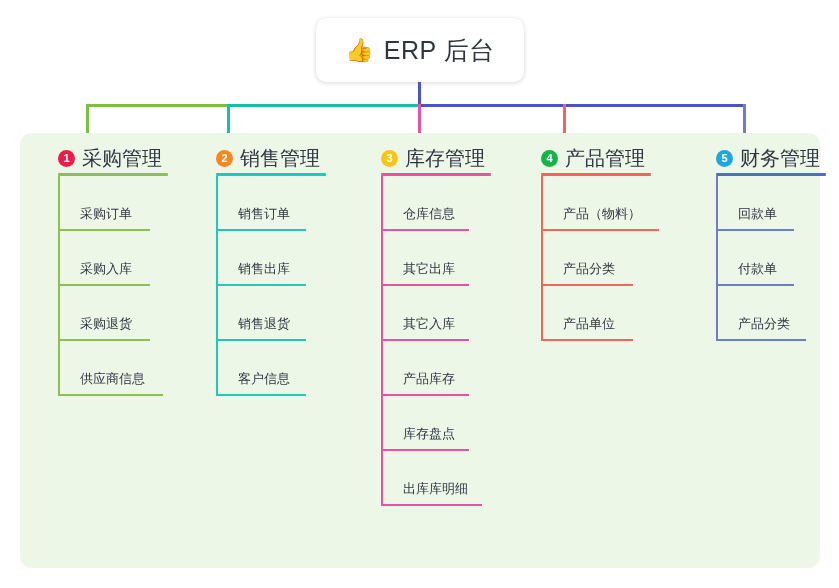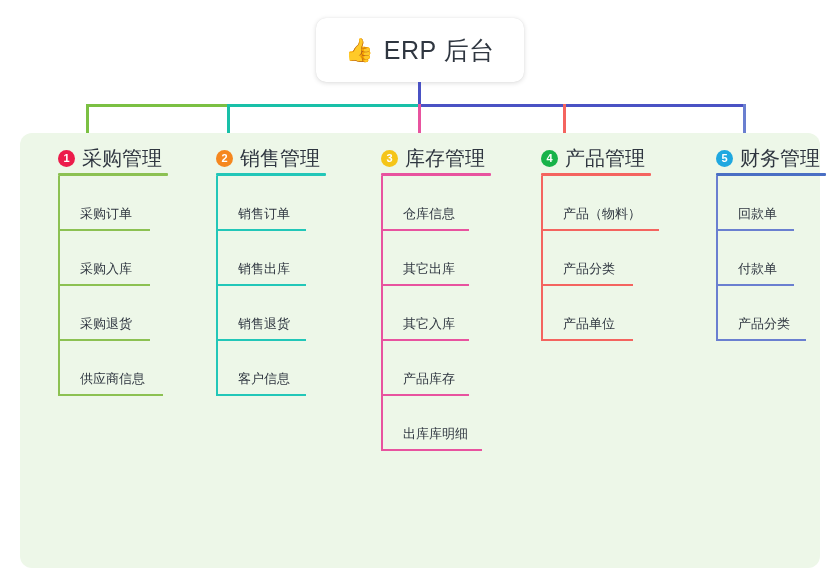--- a/index.html
+++ b/index.html
@@ -183,20 +183,25 @@
           <span class="item-label">其它入库</span>
           <span class="item-rule" style="width:88px; background:#e8539f;"></span>
         </div>
         <div class="item">
           <span class="item-spine" style="background:#e8539f;"></span>
           <span class="item-label">产品库存</span>
           <span class="item-rule" style="width:88px; background:#e8539f;"></span>
         </div>
         <div class="item">
           <span class="item-spine" style="background:#e8539f;"></span>
+          <span class="item-label">库存盘点</span>
+          <span class="item-rule" style="width:88px; background:#e8539f;"></span>
+        </div>
+        <div class="item">
+          <span class="item-spine" style="background:#e8539f;"></span>
           <span class="item-label">出库库明细</span>
           <span class="item-rule" style="width:101px; background:#e8539f;"></span>
         </div>
       </div>
     </div>
 
     <div class="col" style="left:505px; top:10px; width:170px;">
       <div class="col-head">
         <span class="badge" style="background:#17b349;">4</span>
         <span class="head-label">产品管理</span>

